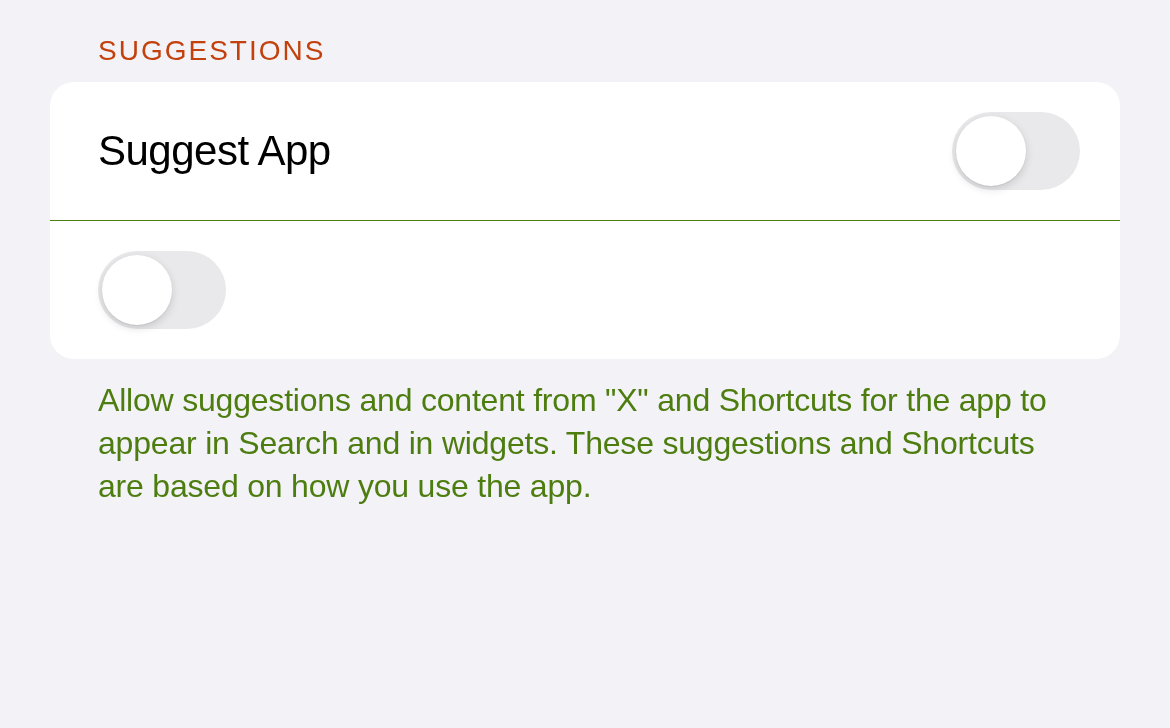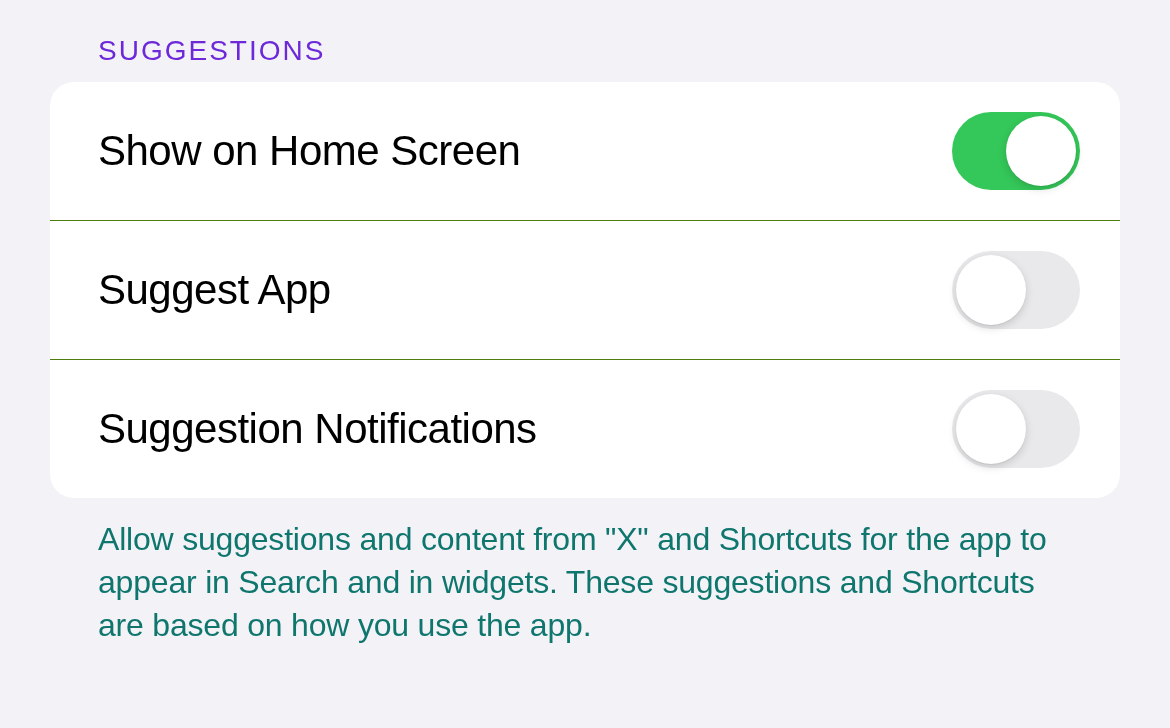--- a/index.html
+++ b/index.html
@@ -10,21 +10,21 @@
     body {
       font-family: -apple-system, BlinkMacSystemFont, "SF Pro Text", "Helvetica Neue", Arial, sans-serif;
       background-color: #f2f2f7;
       width: 1170px;
       height: 728px;
       padding: 0 50px;
     }
     .section-header {
       font-size: 28px;
       letter-spacing: 2px;
-      color: #6d28d9;
+      color: #c2410c;
       padding: 35px 0 15px 48px;
       font-weight: 400;
     }
     .settings-group {
       background-color: #ffffff;
       border-radius: 24px;
       overflow: hidden;
     }
     .settings-row {
       display: flex;
@@ -64,50 +64,43 @@
       border-radius: 50%;
       background-color: #ffffff;
       box-shadow: 0 3px 8px rgba(0,0,0,0.15), 0 1px 1px rgba(0,0,0,0.06);
       transition: left 0.2s;
     }
     .toggle.on .toggle-knob {
       left: 54px;
     }
     .section-footer {
       font-size: 32px;
-      color: #0f766e;
+      color: #4d7c0f;
       padding: 20px 48px 0 48px;
       line-height: 1.35;
       font-weight: 400;
       letter-spacing: -0.2px;
     }
   </style>
 </head>
 <body>
 
 <div class="section-header">SUGGESTIONS</div>
 
 <div class="settings-group">
 
-  <div class="settings-row">
-    <div class="row-label">Show on Home Screen</div>
-    <div class="toggle on">
-      <div class="toggle-knob"></div>
-    </div>
-  </div>
 
   <div class="settings-row">
     <div class="row-label">Suggest App</div>
     <div class="toggle">
       <div class="toggle-knob"></div>
     </div>
   </div>
 
   <div class="settings-row">
-    <div class="row-label">Suggestion Notifications</div>
     <div class="toggle">
       <div class="toggle-knob"></div>
     </div>
   </div>
 
 </div>
 
 <div class="section-footer">Allow suggestions and content from "X" and Shortcuts for the app to appear in Search and in widgets. These suggestions and Shortcuts are based on how you use the app.</div>
 
 </body></html>

